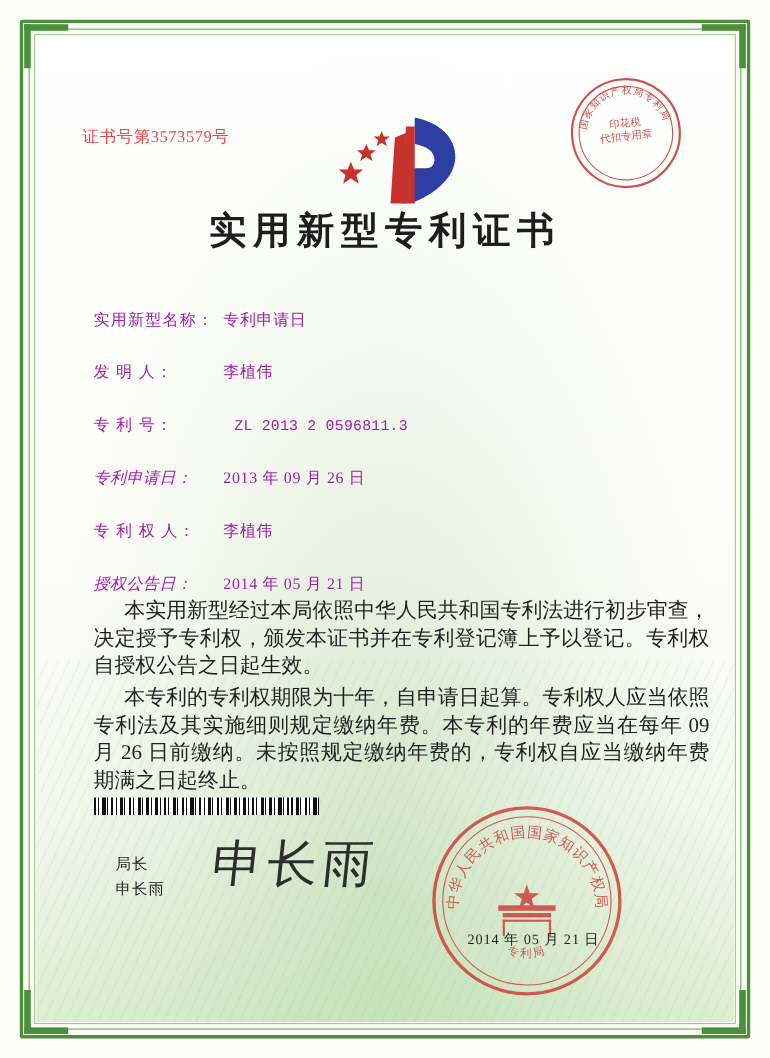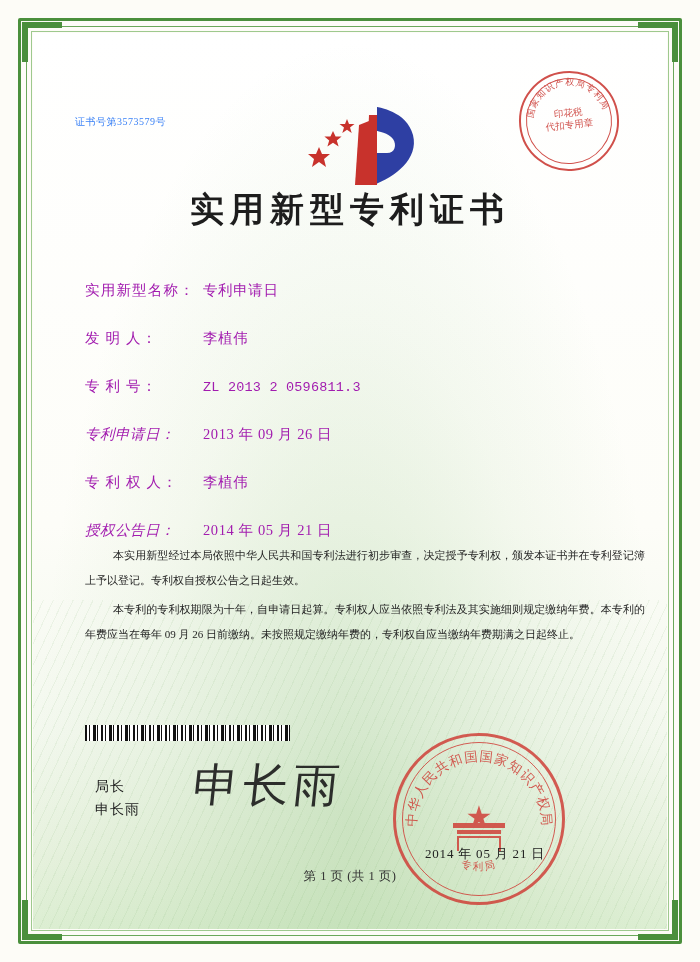--- a/index.html
+++ b/index.html
@@ -88,23 +88,23 @@
     top: 33px;
     right: 33px;
     bottom: 33px;
   }
 
   
   .cert-no {
     position: absolute;
     left: 42px;
     top: 82px;
-    font-size: 10px;
+    font-size: 15px;
     letter-spacing: 0.5px;
-    color: #3b82f6;
+    color: #ef4444;
   }
 
   
   .logo {
     position: absolute;
     left: 270px;
     top: 68px;
     width: 140px;
     height: 90px;
   }
@@ -184,29 +184,30 @@
   }
   .field-label.wide { letter-spacing: 0.5px; width: 118px; font-style: italic; }
   .field-value {
     font-size: 14.5px;
     letter-spacing: 0.6px;
   }
   .field-value.mono {
     font-family: "Liberation Mono", monospace;
     font-size: 13.5px;
     letter-spacing: 0.2px;
+    margin-left: 10px;
   }
 
   
   .paras {
     position: absolute;
     left: 52px;
     top: 510px;
     width: 560px;
-    font-size: 11px;
+    font-size: 19px;
     line-height: 25px;
     color: #1f1f1f;
     text-align: justify;
   }
   .para { margin-bottom: 4px; text-indent: 0; }
   .para.indent { text-indent: 28px; }
 
   
   .barcode {
     position: absolute;
@@ -222,21 +223,21 @@
       repeating-linear-gradient(90deg,
         #111 0px, #111 2px, #fff 2px, #fff 4px,
         #111 4px, #111 5px, #fff 5px, #fff 8px,
         #111 8px, #111 11px, #fff 11px, #fff 12px,
         #111 12px, #111 13px, #fff 13px, #fff 16px);
   }
 
   
   .sign-label {
     position: absolute;
-    left: 62px;
+    left: 72px;
     top: 742px;
     font-size: 14px;
     line-height: 23px;
     letter-spacing: 1px;
     color: #1f1f1f;
   }
   .signature {
     position: absolute;
     left: 160px;
     top: 722px;
@@ -423,16 +424,15 @@
       <div class="star-main">★</div>
       <div class="gate">
         <div class="roof"></div>
         <div class="roof2"></div>
         <div class="body"></div>
       </div>
     </div>
 
     <div class="issue-date">2014 年 05 月 21 日</div>
 
-    <div class="footer">第 1 页 (共 1 页)</div>
 
   </div>
 </div>
 
 </body></html>

